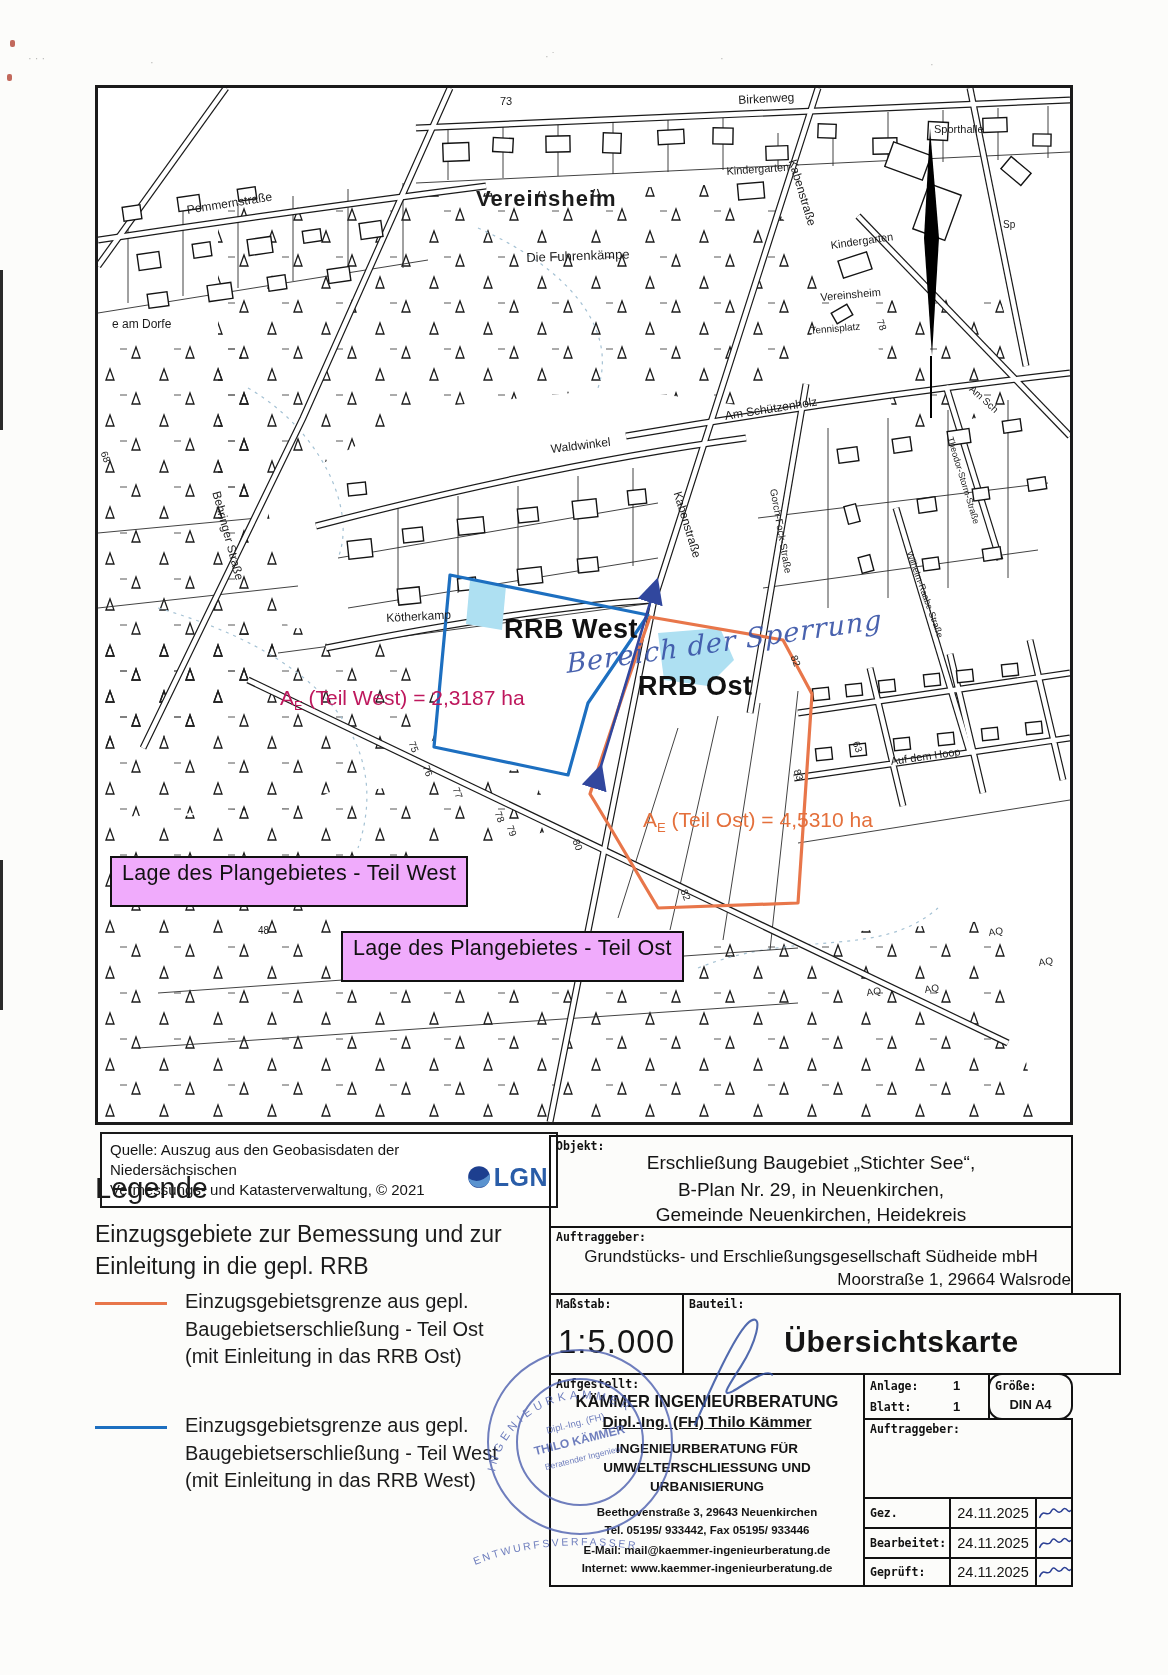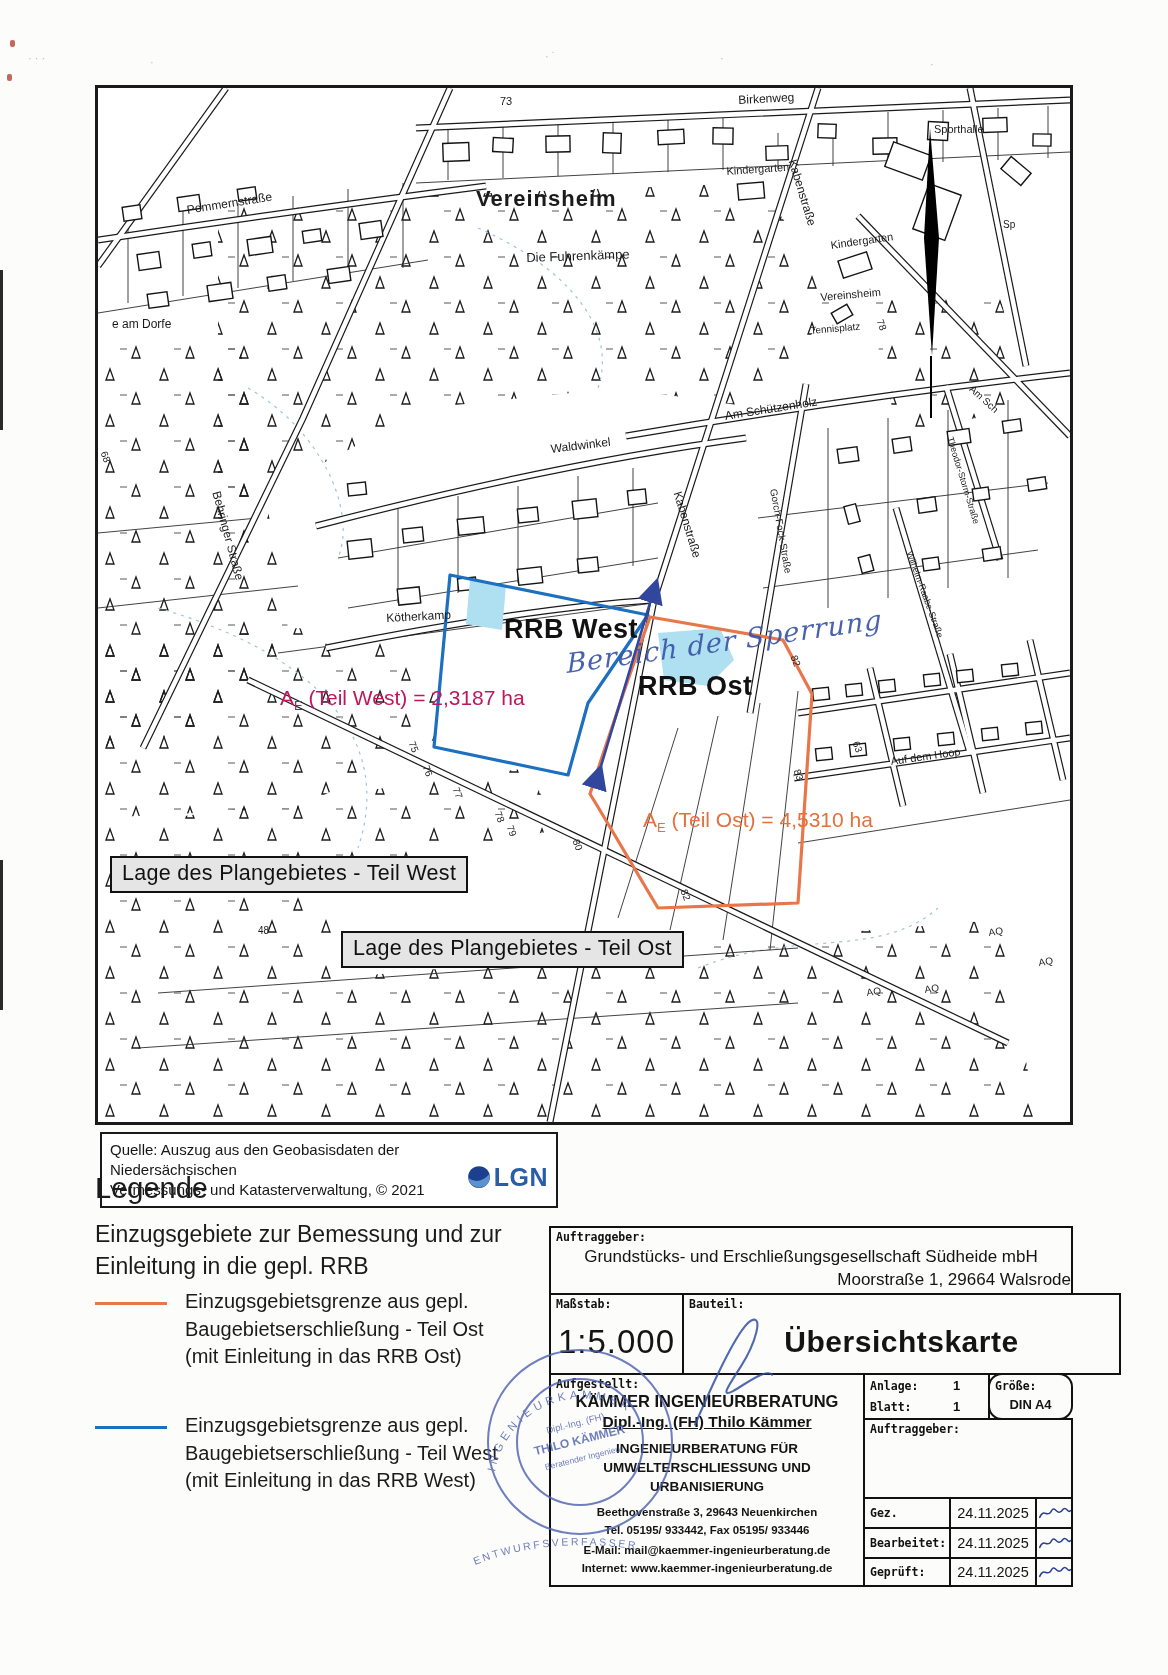--- a/index.html
+++ b/index.html
@@ -16,21 +16,21 @@
   .map-label{position:absolute;white-space:nowrap;transform-origin:0 0;color:#1b1b1b;
              font-family:"Liberation Sans",sans-serif;line-height:1;}
   .rrb-label{position:absolute;font-size:27px;font-weight:600;letter-spacing:.5px;color:#111;}
   .area-text{position:absolute;font-size:21px;font-weight:500;white-space:nowrap;}
   .area-text sub{font-size:13px;}
   .west-col{color:#be185d;}
   .ost-col{color:#e4703c;}
   .hand-note{position:absolute;font-family:"DejaVu Serif",serif;font-style:italic;
              color:#3a55a8;font-size:27px;white-space:nowrap;
              transform:rotate(-8deg) skewX(-6deg);transform-origin:0 0;letter-spacing:1px;opacity:.92;}
-  .plan-box{position:absolute;border:2px solid #111;background:#e5e5e5;padding:3px 10px 5px 10px;
+  .plan-box{position:absolute;border:2px solid #111;background:#f0abfc;padding:3px 10px 19px 10px;
             font-size:21.5px;letter-spacing:.3px;white-space:nowrap;color:#111;}
   
   .source-box{position:absolute;left:100px;top:1132px;width:458px;height:76px;border:2px solid #1a1a1a;
               box-sizing:border-box;background:#fff;display:flex;align-items:center;padding:4px 8px;}
   .source-lines{font-size:15px;line-height:1.35;color:#161616;}
   .lgn{display:flex;align-items:center;margin-left:4px;margin-top:14px;}
   .lgn svg{width:26px;height:26px;margin-right:2px;}
   .lgn-text{font-weight:800;font-size:25px;color:#2a5da8;letter-spacing:.5px;}
   
   .legend-title{position:absolute;left:95px;top:1172px;font-size:29px;color:#1b1b1b;}
@@ -330,20 +330,26 @@
     <div class="legend-swatch" style="background: rgb(29, 111, 192);"></div>
     <div class="legend-text">
       <div>Einzugsgebietsgrenze aus gepl.</div>
       <div>Baugebietserschließung - Teil West</div>
       <div>(mit Einleitung in das RRB West)</div>
     </div>
   </div>
 
   <div class="tb">
 
+    <div class="cell" style="left:0;top:0;width:524px;height:93px;">
+      <div class="tb-label">Objekt:</div>
+      <div class="ctr objekt-line" style="top:12px;">Erschließung Baugebiet „Stichter See“,</div>
+      <div class="ctr objekt-line" style="top:39px;">B-Plan Nr. 29, in Neuenkirchen,</div>
+      <div class="ctr objekt-line" style="top:64px;">Gemeinde Neuenkirchen, Heidekreis</div>
+    </div>
 
     <div class="cell" style="left:0;top:91px;width:524px;height:69px;">
       <div class="tb-label">Auftraggeber:</div>
       <div class="ctr auf-line" style="top:17px;">Grundstücks- und Erschließungsgesellschaft Südheide mbH</div>
       <div class="ctr auf-line" style="top:40px;text-align:right;">Moorstraße 1, 29664 Walsrode</div>
     </div>
 
     <div class="cell" style="left:0;top:158px;width:135px;height:82px;">
       <div class="tb-label">Maßstab:</div>
       <div class="ctr massstab-val" style="top:28px;">1:5.000</div>

